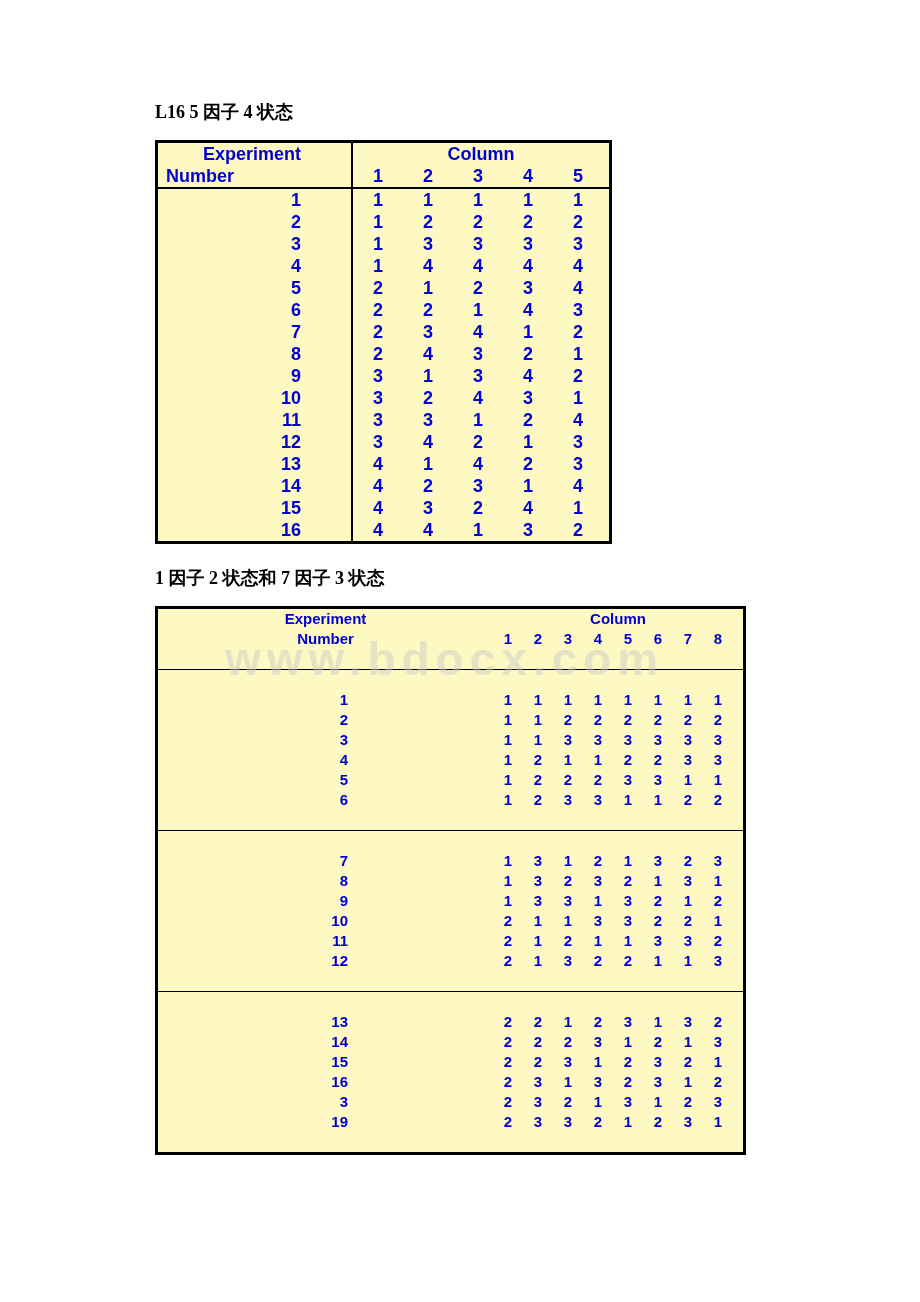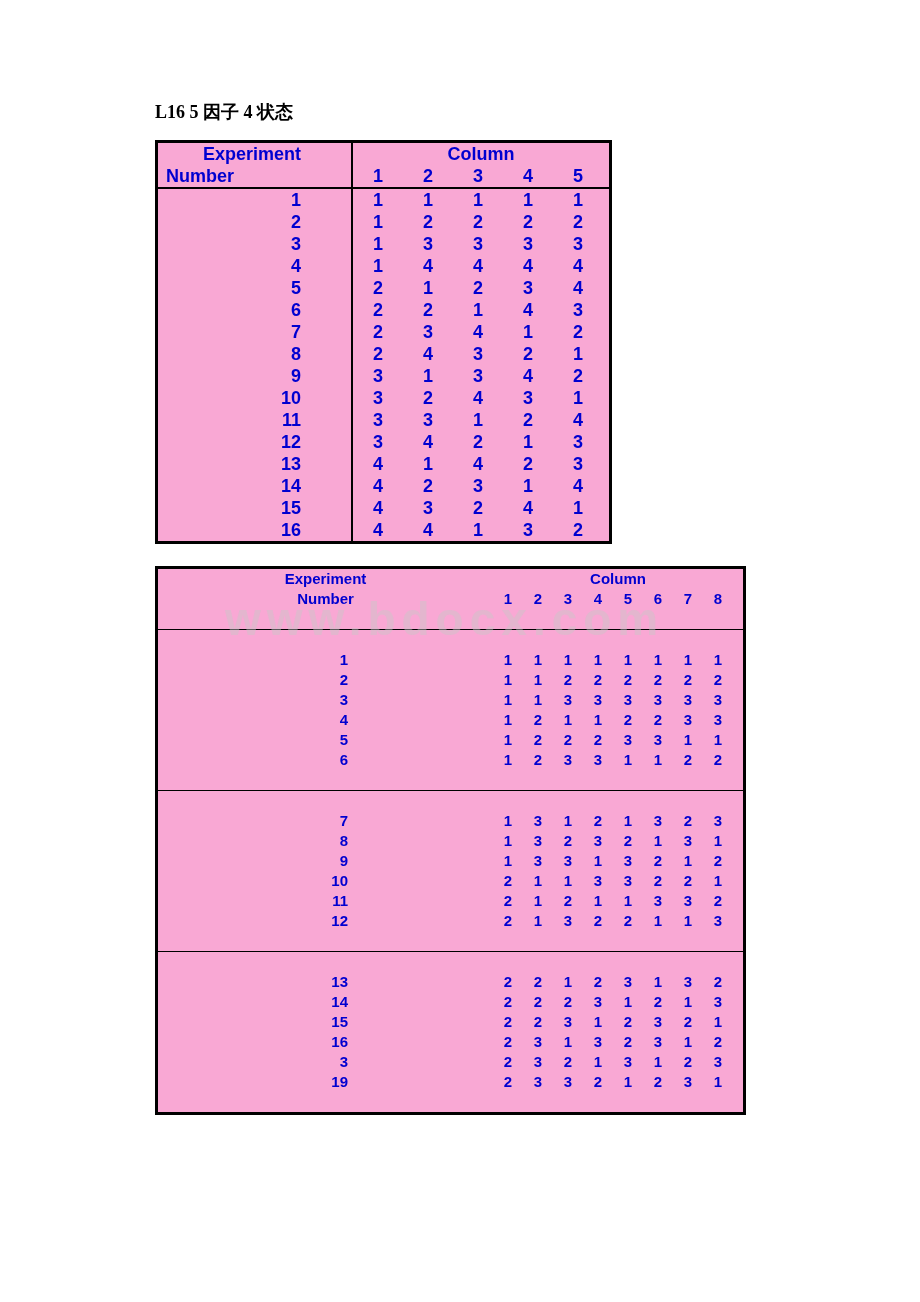--- a/index.html
+++ b/index.html
@@ -19,21 +19,21 @@
       font-family: "Times New Roman", "SimSun", serif;
     }
     .table-wrap {
       display: inline-block;
       border: 3px solid #000;
       background: #00f4f4;
       margin-bottom: 18px;
     }
     table {
       border-collapse: collapse;
-      background: #f9a8d4;
+      background: #fef9c3;
     }
     th, td {
       font-family: Arial, sans-serif;
       font-weight: bold;
       color: #0000d0;
       text-align: center;
       padding: 0;
       border: none;
     }
     .hdr-cell {
@@ -222,20 +222,21 @@
             <td class="col-c">4</td>
             <td class="col-c">4</td>
             <td class="col-c">1</td>
             <td class="col-c">3</td>
             <td class="col-c-last">2</td>
           </tr>
         </tbody>
     </table>
   </div>
 
+  <p class="title">1 因子 2 状态和 7 因子 3 状态</p>
 
   <div class="relbox">
     <div class="watermark" style="left:70px; top:26px;font-weight:bold;">www.bdocx.com</div>
     <div class="table-wrap">
       <table class="t2">
         <tbody>
             <tr>
           <th class="hdr-cell col-exp" style="text-align:center; padding-right:0;">Experiment</th>
           <th colspan="8" class="hdr-cell" style="text-align:center;">Column</th>
         </tr>

